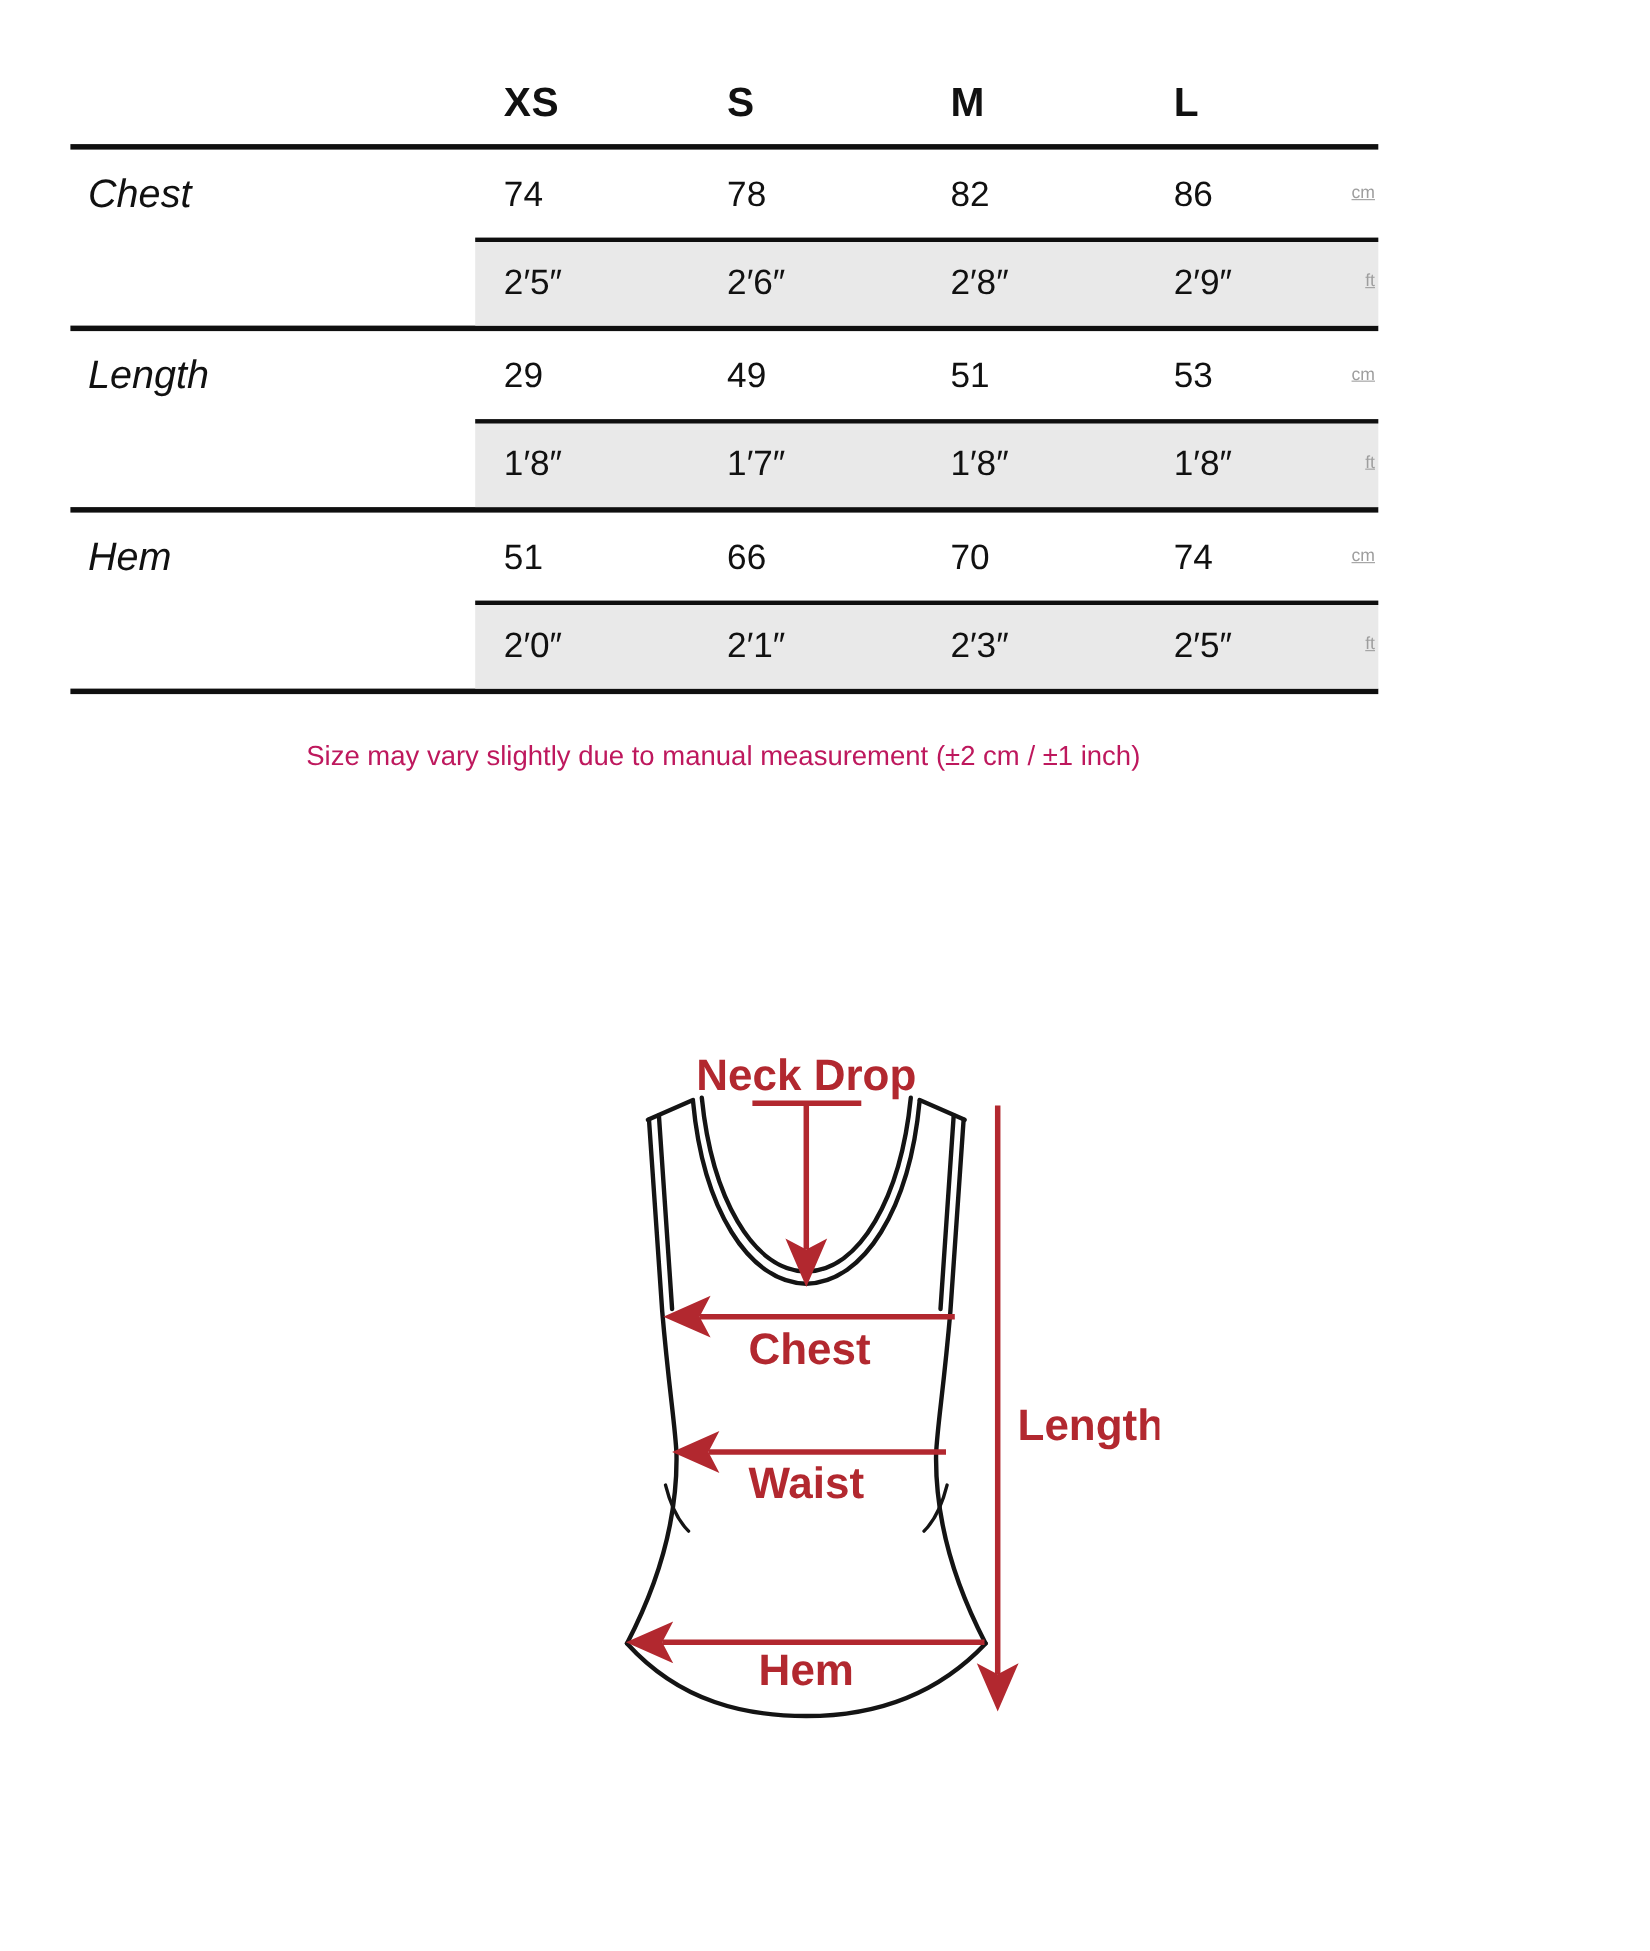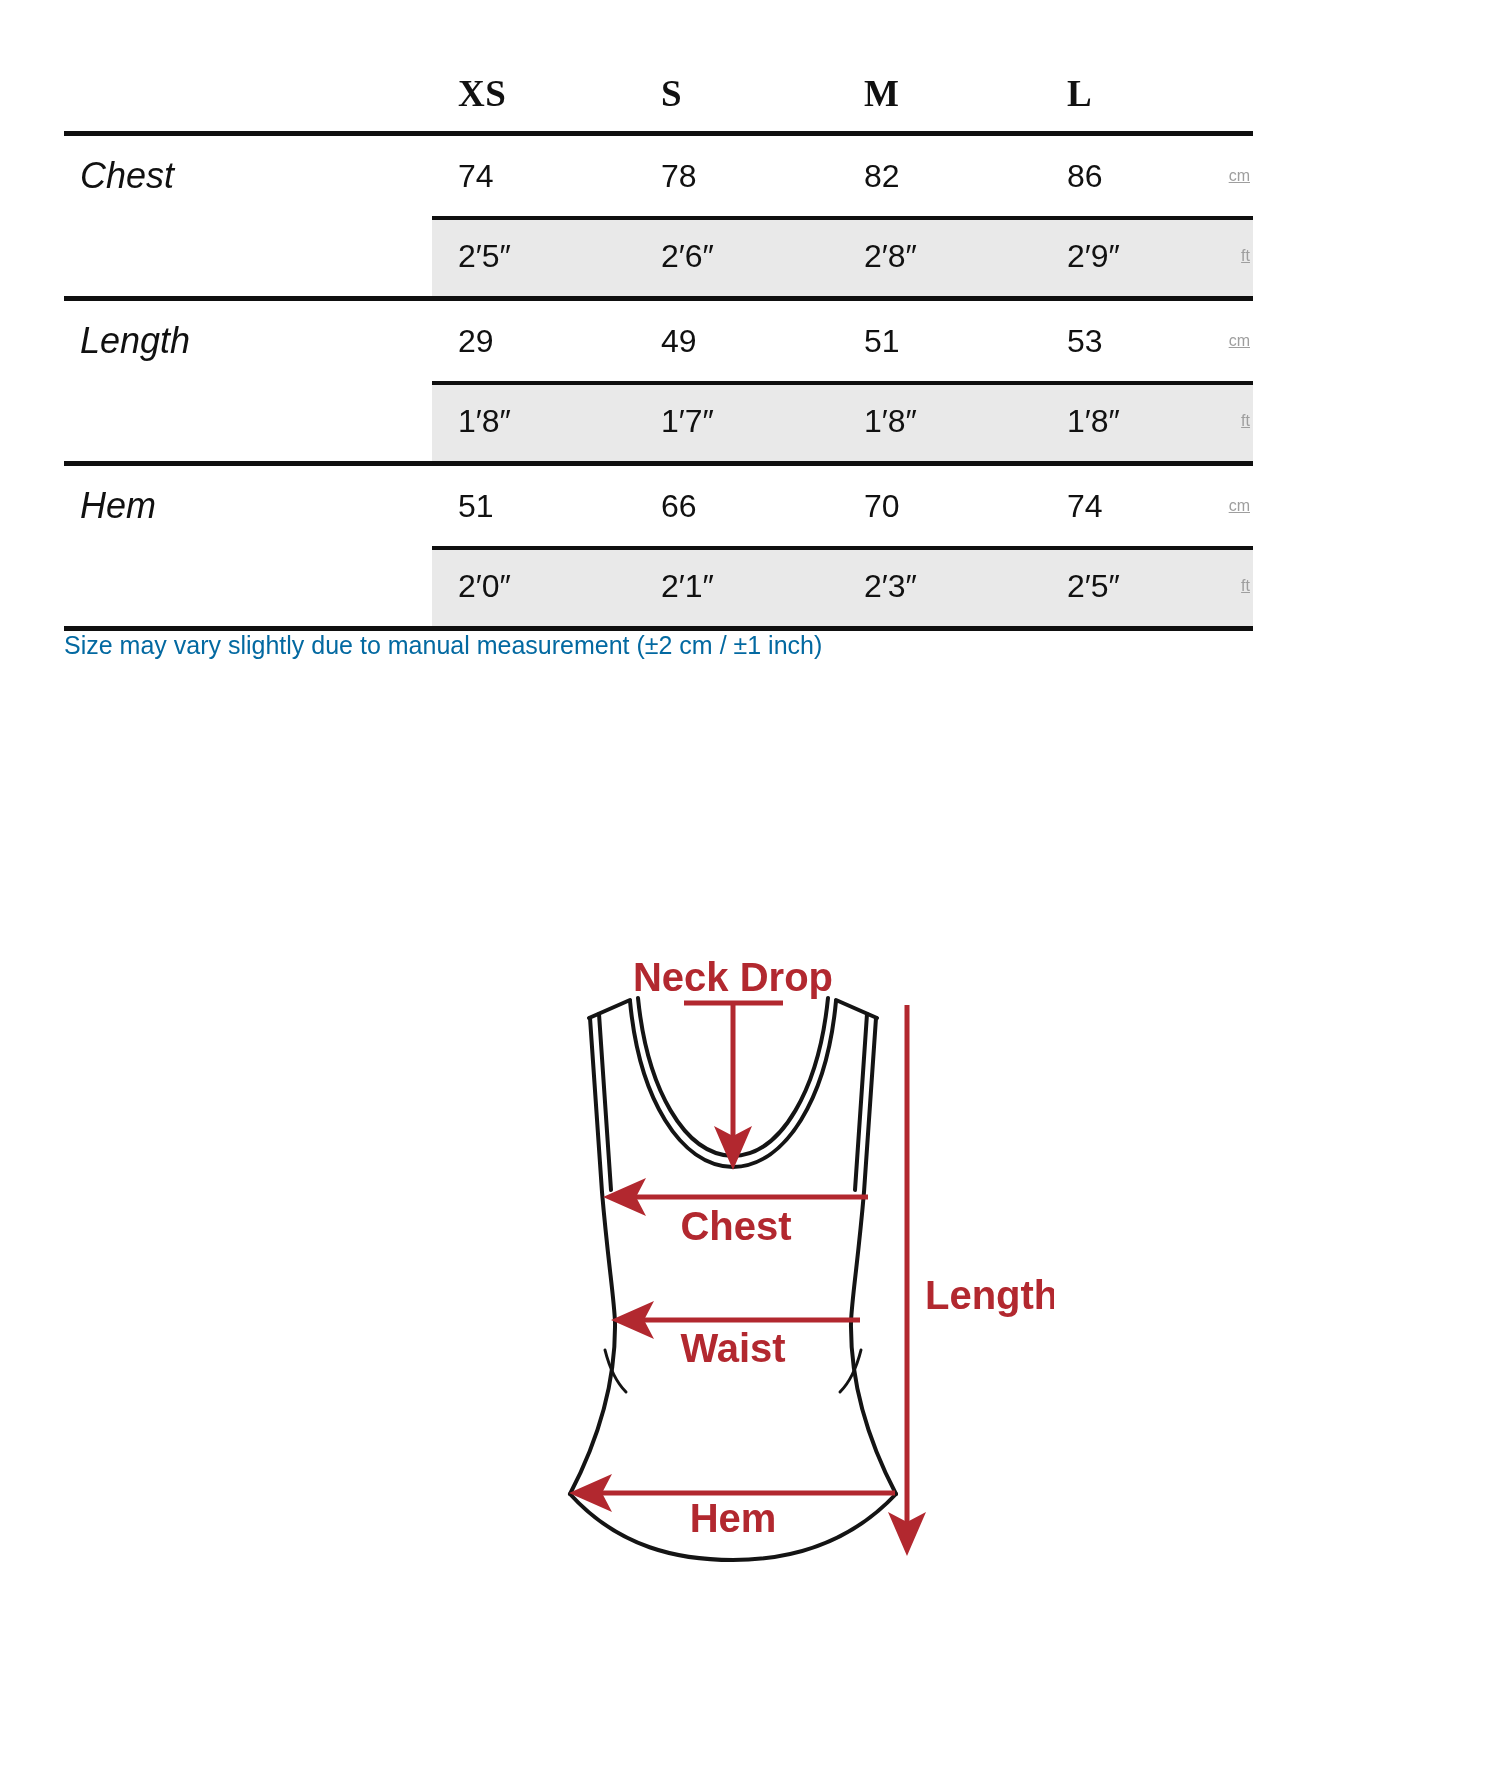--- a/index.html
+++ b/index.html
@@ -14,36 +14,36 @@
     --unit:#9e9e9e;
   }
 
   
   .size-table-wrap{position:absolute;left:64px;top:55px;width:1189px;}
   .grid-row{
     display:grid;
     grid-template-columns:368px 203px 203px 203px 203px 1fr;
     align-items:center;
   }
-  .header-row{height:76px;border-bottom:5px solid var(--line);font-family:Liberation Serif, serif;}
+  .header-row{height:76px;border-bottom:5px solid var(--line);}
   .header-cell{font-size:37px;font-weight:bold;padding-left:26px;letter-spacing:.5px;}
   .group{border-bottom:5px solid var(--line);}
   .row{height:80px;position:relative;}
   .cell{font-size:32px;padding-left:26px;position:relative;z-index:1;}
   .row-label{font-size:36px;font-style:italic;padding-left:16px;position:relative;z-index:1;}
   .row.ft::before{
     content:"";position:absolute;left:368px;right:0;top:0;bottom:0;
     background:var(--band);border-top:4px solid var(--line);box-sizing:border-box;
   }
   .unit{
     position:absolute;right:3px;top:50%;transform:translateY(-50%);
     font-size:16px;color:var(--unit);z-index:1;text-decoration:underline;
   }
   .note{
-    text-align:left;font-size:25px;color:#0369a1;padding-right:2px;
+    text-align:center;font-size:25px;color:#be185d;margin-top:42px;padding-right:2px;
   }
 
   
   .diagram{position:absolute;left:434px;top:930px;width:620px;height:660px;}
   .diagram svg{display:block;width:100%;height:100%;}
   .outline{fill:none;stroke:#141414;stroke-width:4;stroke-linecap:round;}
   .outline.thin{stroke-width:3;}
   .measure{stroke:var(--accent);stroke-width:5;fill:none;}
   .head{fill:var(--accent);stroke:none;}
   .dlabel{fill:var(--accent);font-family:"Liberation Sans","DejaVu Sans",sans-serif;

